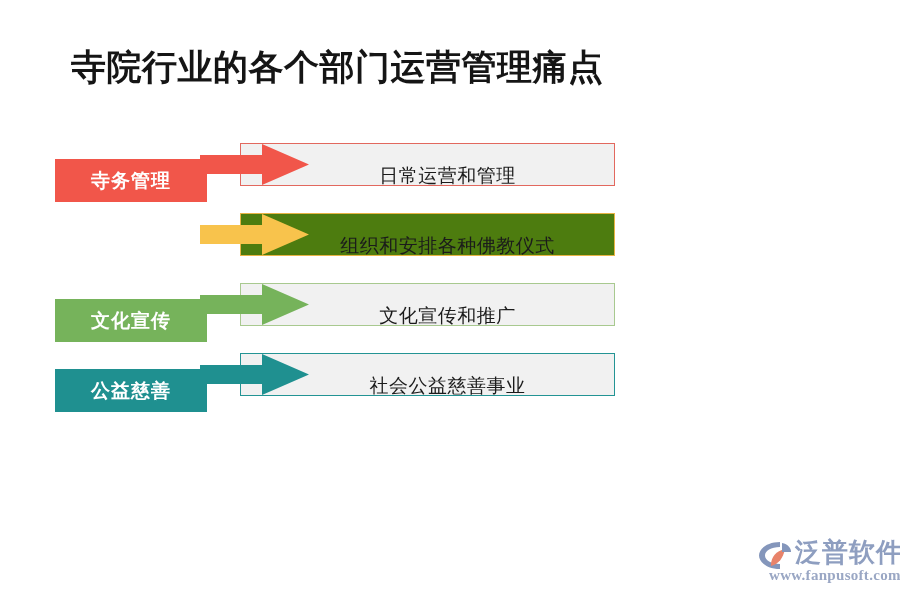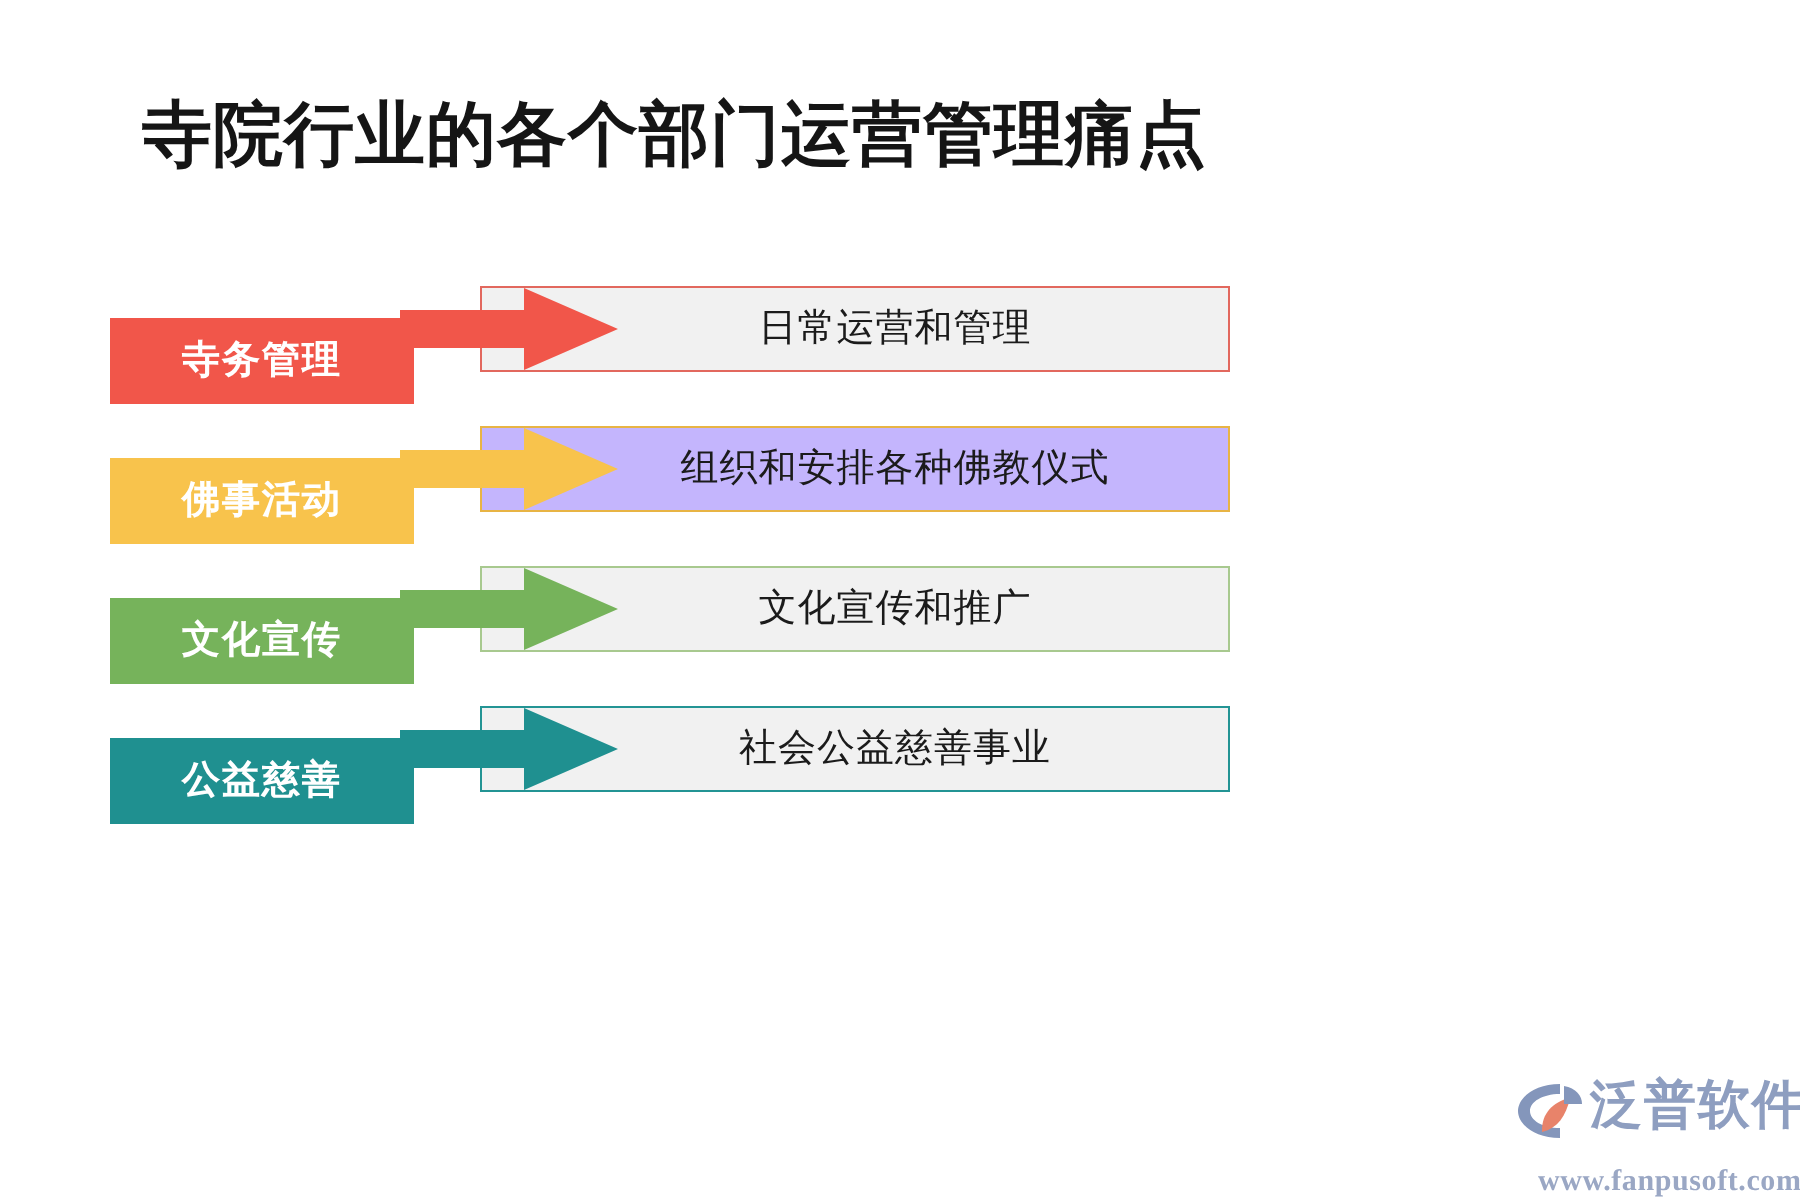--- a/index.html
+++ b/index.html
@@ -77,21 +77,21 @@
   .row-desc {
     position: absolute;
     left: 185px;
     top: 0;
     width: 375px;
     height: 43px;
     box-sizing: border-box;
     background: #f1f1f1;
     border: 1.4px solid #cccccc;
     display: flex;
-    align-items: center;
+    align-items: flex-end;
     justify-content: center;
     z-index: 1;
   }
   .row-desc-text {
     color: #1b1b1b;
     font-size: 19px;
     line-height: 1;
     letter-spacing: 0.5px;
     padding-left: 40px;
     font-family: "Liberation Serif", "DejaVu Serif", serif;
@@ -168,30 +168,27 @@
         <svg viewBox="0 0 110 43" preserveAspectRatio="none">
           <polygon points="0,12 62,12 62,1 109,21.5 62,42 62,31 0,31" fill="#f1564a"></polygon>
         </svg>
       </div>
       <div class="row-label" style="background: rgb(241, 86, 74);">
         <span class="row-label-text">寺务管理</span>
       </div>
     </div>
 
     <div class="row" style="top: 213px;">
-      <div class="row-desc" style="background: #c4b5fd; border-color: rgb(232, 180, 68);">
+      <div class="row-desc" style="background: #4d7c0f; border-color: rgb(232, 180, 68);">
         <span class="row-desc-text">组织和安排各种佛教仪式</span>
       </div>
       <div class="row-arrow">
         <svg viewBox="0 0 110 43" preserveAspectRatio="none">
           <polygon points="0,12 62,12 62,1 109,21.5 62,42 62,31 0,31" fill="#f8c34c"></polygon>
         </svg>
-      </div>
-      <div class="row-label" style="background: rgb(248, 195, 76);">
-        <span class="row-label-text">佛事活动</span>
       </div>
     </div>
 
     <div class="row" style="top: 283px;">
       <div class="row-desc" style="background: rgb(241, 241, 241); border-color: rgb(168, 201, 143);">
         <span class="row-desc-text">文化宣传和推广</span>
       </div>
       <div class="row-arrow">
         <svg viewBox="0 0 110 43" preserveAspectRatio="none">
           <polygon points="0,12 62,12 62,1 109,21.5 62,42 62,31 0,31" fill="#76b35b"></polygon>
@@ -219,16 +216,16 @@
 
   <div class="logo">
     <div class="logo-mark">
       <svg viewBox="0 0 36 32" width="36" height="32">
         <path id="logo-c" d="M23 3 C10 3 2 10 2 16.5 C2 23 10 30 23 30 L23 25 C14 25 8 21 8 16.5 C8 12 14 8 23 8 Z" fill="#8496bb"></path>
         <path id="logo-leaf" d="M14 26 C14 18 19 12 28 10 C26 19 22 25 14 27 Z" fill="#e8836a"></path>
         <path id="logo-wedge" d="M25 4 C31 5 34 9 34 13 L25 13 Z" fill="#8496bb"></path>
       </svg>
     </div>
     <div class="logo-name" style="color: rgb(142, 158, 192);">泛普软件</div>
-    <div class="logo-url" style="color: rgb(154, 167, 196); margin-top: 16px;">www.fanpusoft.com</div>
+    <div class="logo-url" style="color: rgb(154, 167, 196);">www.fanpusoft.com</div>
   </div>
 
 </div>
 
 </body></html>

